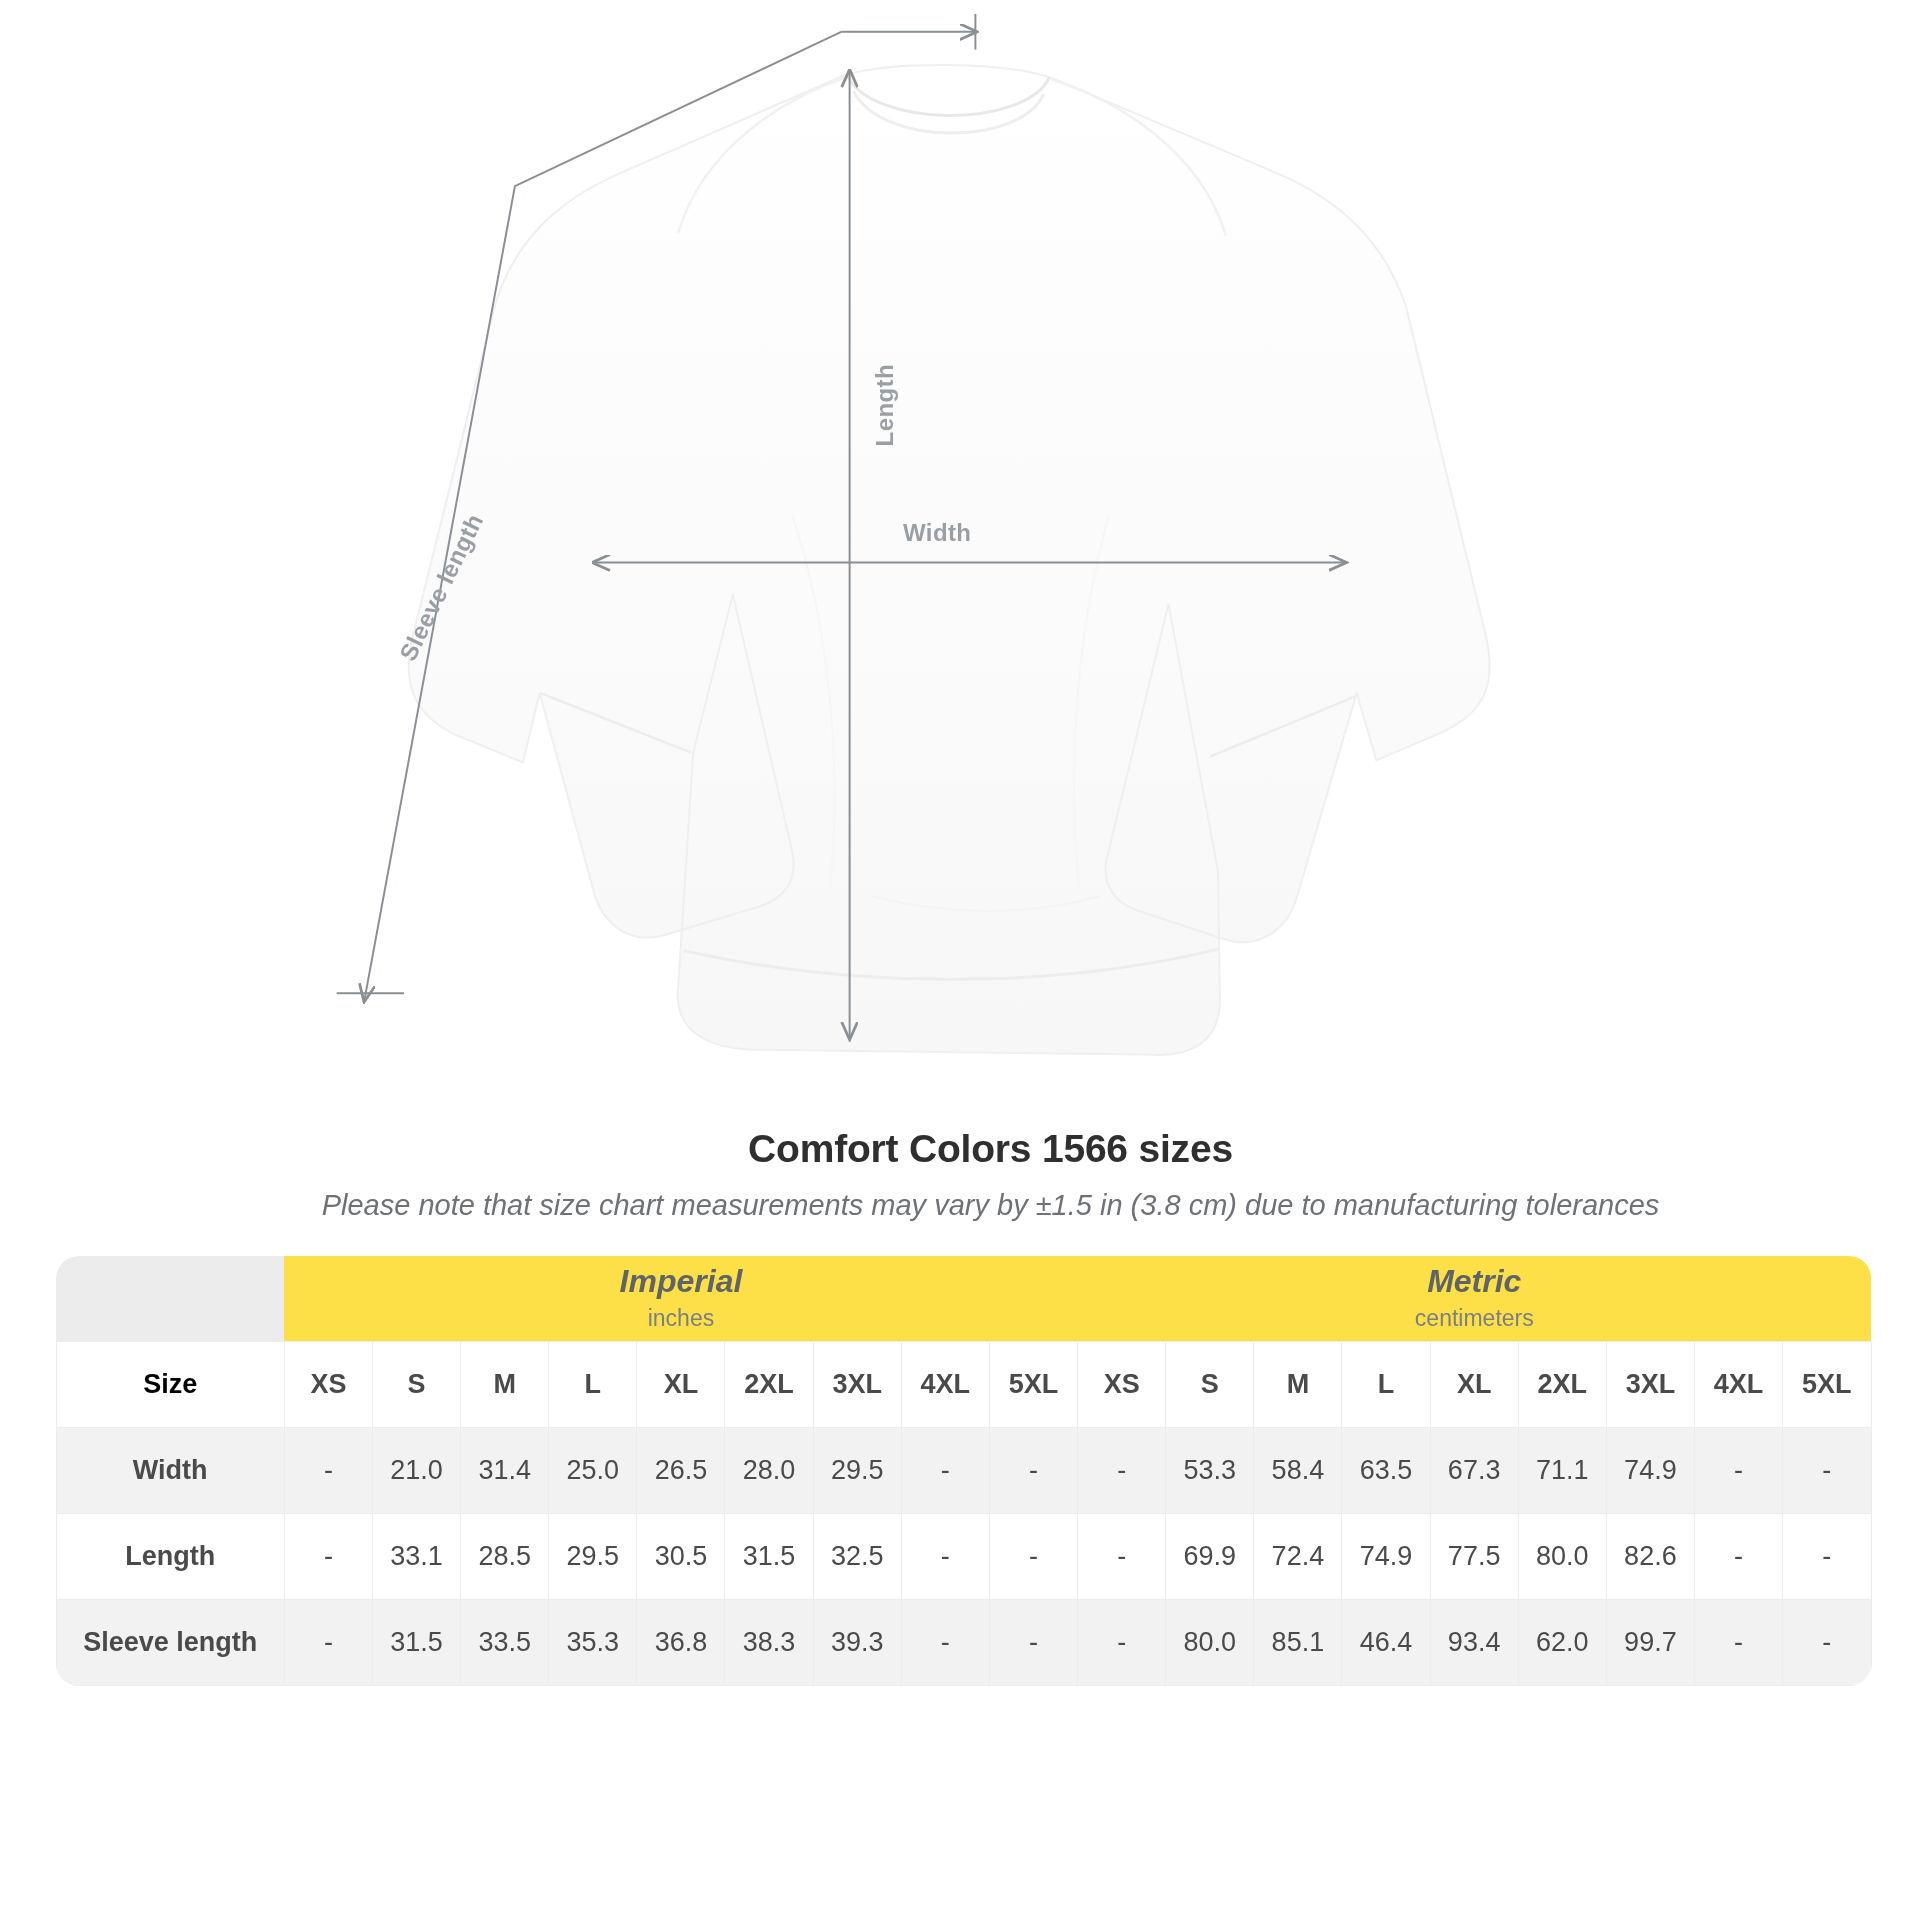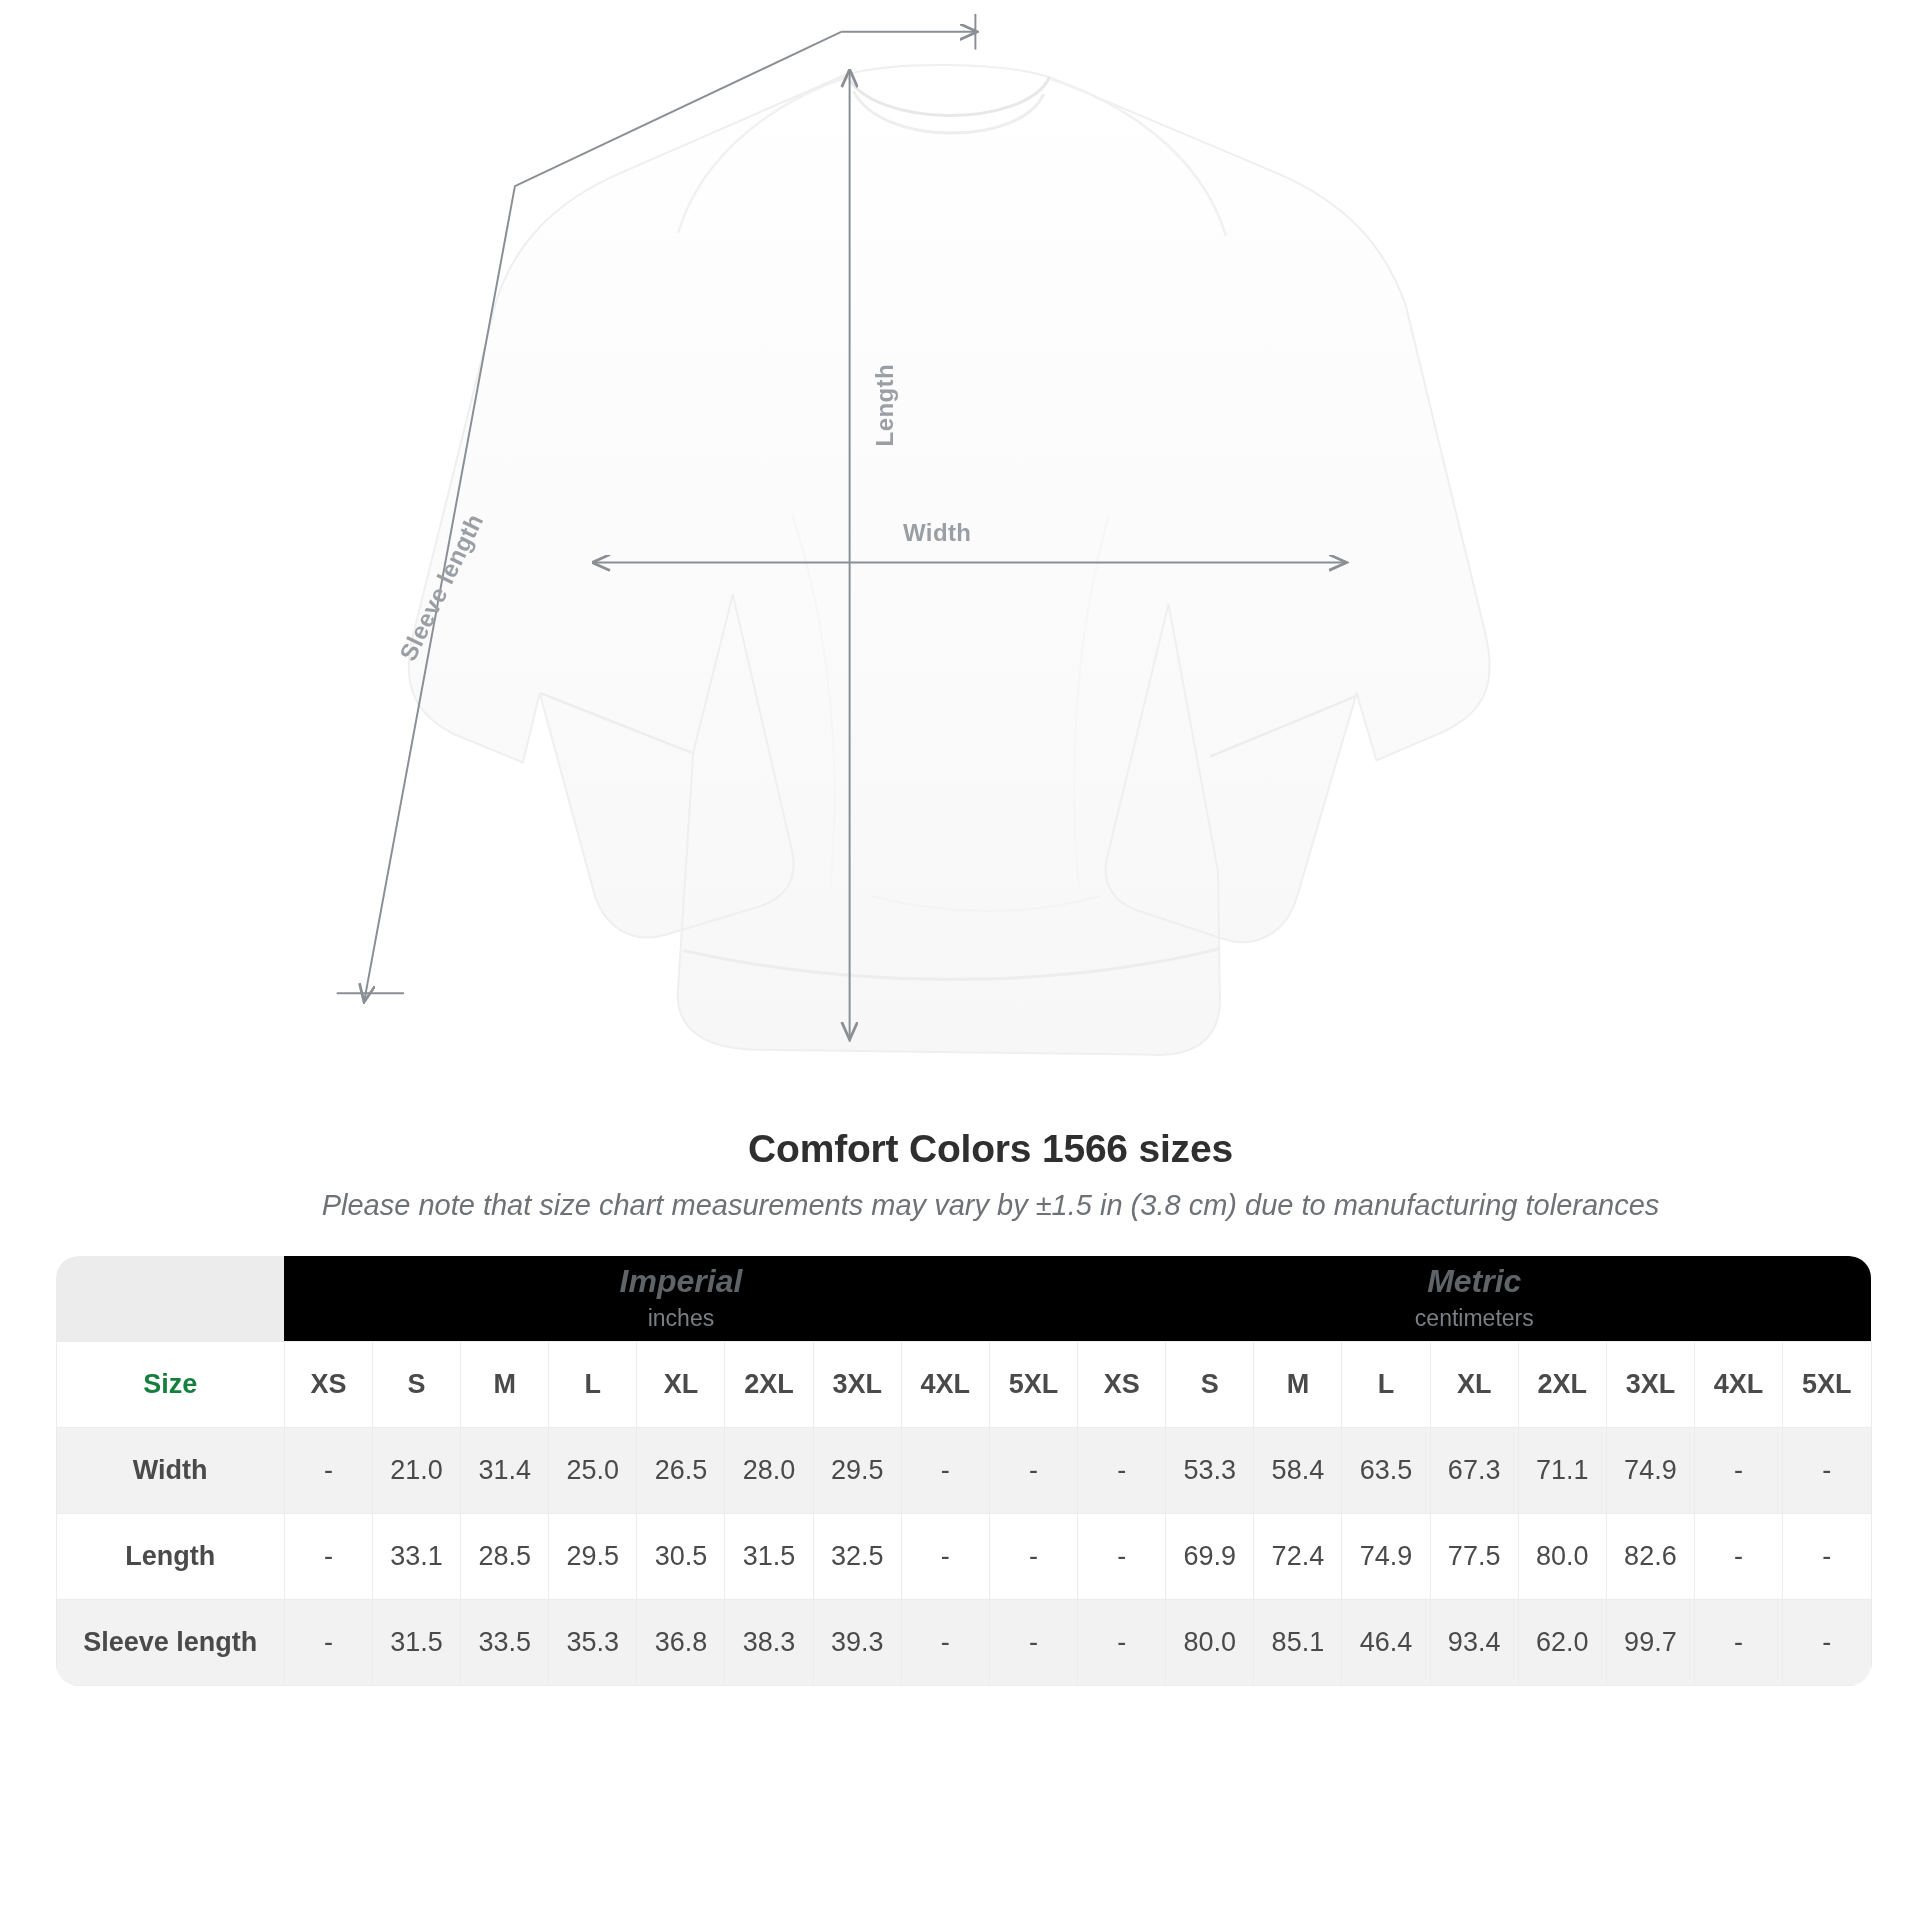--- a/index.html
+++ b/index.html
@@ -82,21 +82,21 @@
   }
   table.size-table td, table.size-table th {
     border: 1px solid #ececec;
     text-align: center;
     font-size: 27px;
     color: #4a4a4a;
     padding: 0;
     height: 85px;
   }
   .sys-head {
-    background: #000000;
+    background: #fde047;
     border: none !important;
     height: 149px;
     vertical-align: middle;
     margin-top: 36px;
   }
   .sys-head .sys-name {
     font-size: 32px;
     font-weight: bold;
     font-style: italic;
     color: #5e6468;
@@ -113,21 +113,21 @@
   }
   .hdr-row td {
     background: #ffffff;
     font-weight: bold;
     color: #5e6468;
     font-size: 27px;
     height: 95px;
   }
   .hdr-row td.row-label-head {
     font-weight: bold;
-    color: #15803d;
+    color: #000000;
   }
   .row-label {
     font-weight: bold;
     color: #5e6468;
     font-size: 27px;
   }
   tr.striped td {
     background: #f2f2f2;
   }
   tr.plain td {

